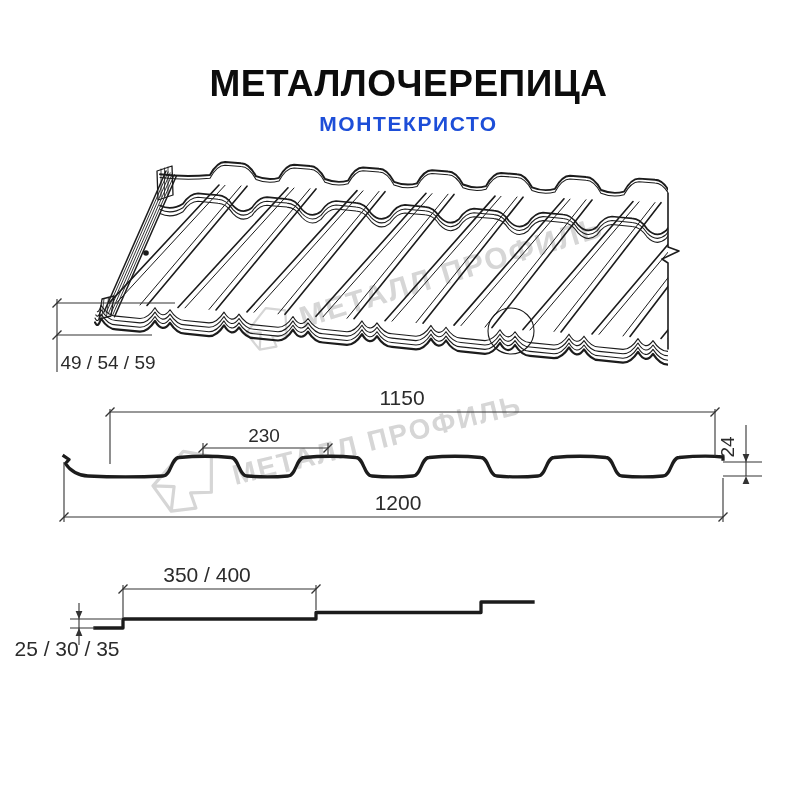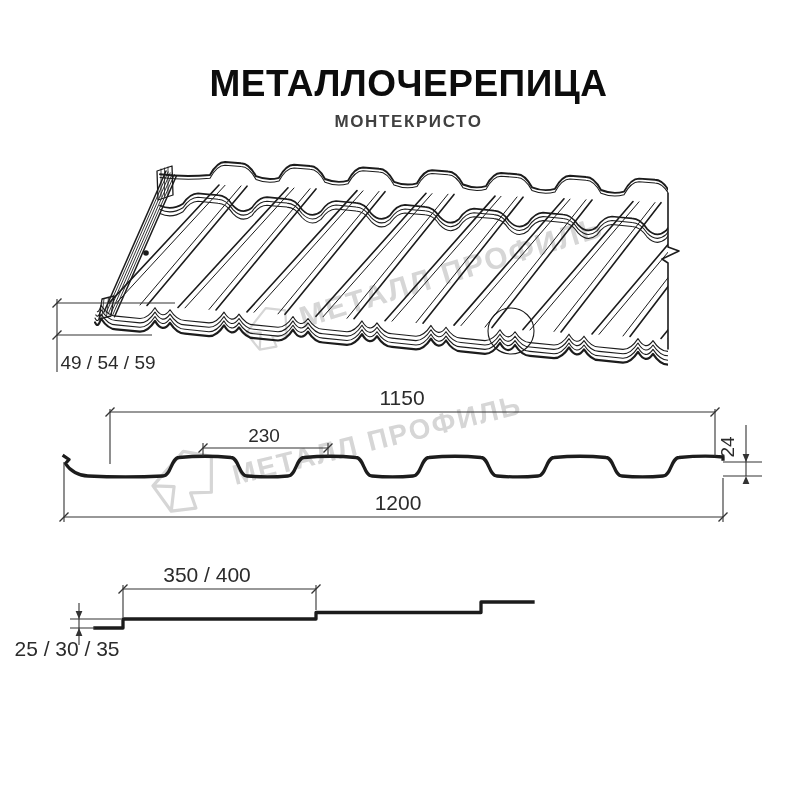--- a/index.html
+++ b/index.html
@@ -1,20 +1,20 @@
 <!DOCTYPE html>
 <html style="--bg: #ffffff; --title: #0c0c0c; --line: #1c1c1c; --dim: #333333; --wm: #d6d6d6;"><head>
 <meta charset="utf-8">
 <style>
   html,body{margin:0;padding:0;background:#fff;}
   .page{position:relative;width:800px;height:800px;background:var(--bg,#fff);
         font-family:"Liberation Sans",sans-serif;overflow:hidden;margin:0 auto;}
   header.head{position:absolute;top:63px;left:17px;right:0;text-align:center;z-index:3;}
   h1.title{margin:0;font-size:37px;font-weight:800;letter-spacing:.5px;color:var(--title,#0c0c0c);}
-  .subtitle{margin-top:7px;font-size:17px;font-weight:700;letter-spacing:1.6px;color:#404040;}
+  .subtitle{margin-top:7px;font-size:21px;font-weight:700;letter-spacing:1.6px;color:#1d4ed8;}
   svg.drawing{position:absolute;left:0;top:0;width:800px;height:800px;z-index:2;}
   .ln{stroke:var(--line,#1c1c1c);fill:none;stroke-linecap:round;stroke-linejoin:round;}
   .thick{stroke:var(--line,#1c1c1c);stroke-width:3.3;fill:none;stroke-linejoin:round;stroke-linecap:square;}
   .dim{stroke:var(--dim,#333);stroke-width:1.1;fill:none;}
   .dimtick{stroke:var(--dim,#333);stroke-width:1.4;fill:none;}
   .arrow{fill:var(--dim,#333);stroke:none;}
   .dimtxt{fill:#2b2b2b;font-size:19px;font-weight:400;}
   .big{font-size:21px;}
   .wm{fill:none;stroke:var(--wm,#d6d6d6);stroke-width:2.2;stroke-linejoin:round;}
   .wmtxt{fill:var(--wm,#d6d6d6);font-weight:700;letter-spacing:2px;}

